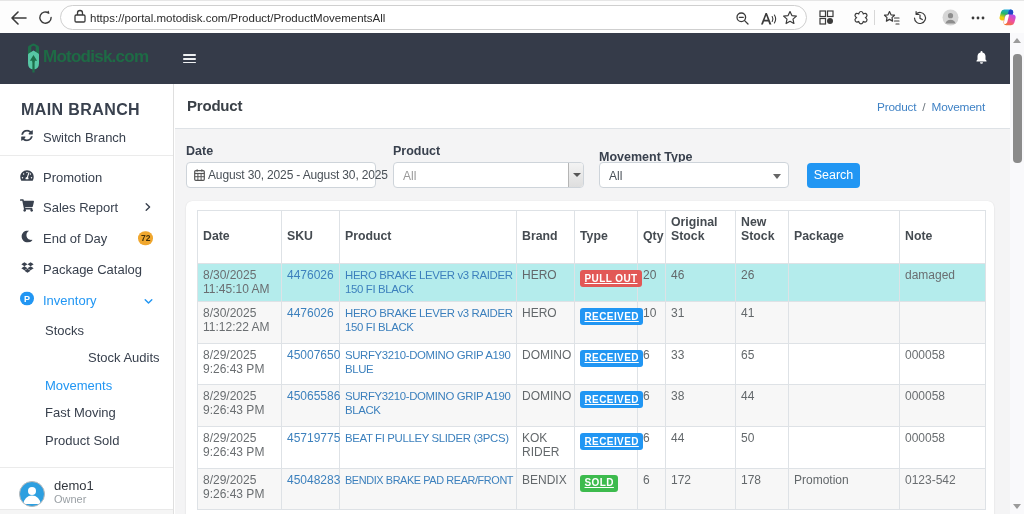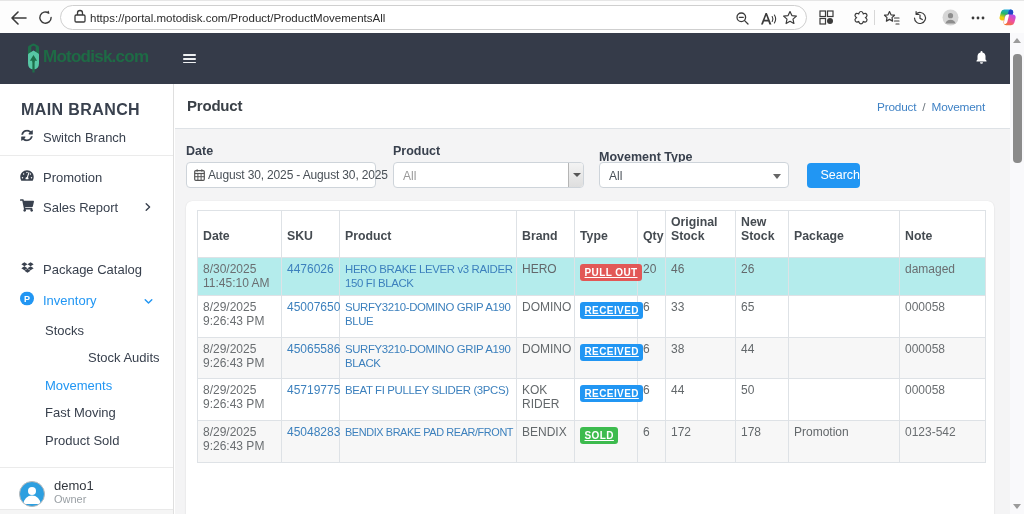--- a/index.html
+++ b/index.html
@@ -48,26 +48,26 @@
 .fbox { position:absolute; top:78px; height:26px; background:#fff; border:1px solid #ced4da; border-radius:4px; font-size:12px; color:#495057; }
 #dateinput { left:11px; width:190px; }
 #dateinput .in { position:absolute; left:7px; top:5px; display:flex; align-items:center; white-space:nowrap; font-size:12px; letter-spacing:-0.15px; }
 #prodsel { left:218px; width:191px; }
 #prodsel .ph { position:absolute; left:9px; top:6px; color:#999; }
 #prodsel .btn { position:absolute; right:0; top:0; width:15px; height:24px; background:linear-gradient(#f3f3f3,#dedede); border-left:1px solid #b5b5b5; border-radius:0 3px 3px 0; }
 #prodsel .btn:after { content:""; position:absolute; left:3.5px; top:10px; border-left:4px solid transparent; border-right:4px solid transparent; border-top:4.5px solid #555; }
 #movsel { left:424px; width:190px; }
 #movsel .ph { position:absolute; left:9px; top:6px; color:#495057; }
 #movsel:after { content:""; position:absolute; right:7px; top:11px; border-left:4px solid transparent; border-right:4px solid transparent; border-top:5px solid #666; }
-#searchbtn { position:absolute; left:632px; top:79px; width:53px; height:25px; background:#2196f3; border-radius:4px; color:#fff; font-size:12.5px; text-align:right; line-height:25px; }
+#searchbtn { position:absolute; left:632px; top:79px; width:53px; height:25px; background:#2196f3; border-radius:4px; color:#fff; font-size:12.5px; text-align:center; line-height:25px; }
 
 #card { position:absolute; left:11px; top:117px; width:808px; height:400px; background:#fff; border-radius:6px; box-shadow:0 0 1px rgba(0,0,0,.12), 0 1px 2px rgba(0,0,0,.08); }
 #tbl { position:absolute; left:11px; top:9px; border-collapse:collapse; table-layout:fixed; width:788px; font-size:12px; }
 #tbl th, #tbl td { border:1px solid #dee2e6; padding:4px 5px; }
-#tbl th { vertical-align:bottom; text-align:left; color:#454b51; font-size:12.3px; padding-bottom:14px; height:45px; }
+#tbl th { vertical-align:bottom; text-align:left; color:#454b51; font-size:12.3px; padding-bottom:20px; height:45px; }
 #tbl td { vertical-align:top; line-height:14px; height:41.7px; }
 #tbl td.date { color:#6a6e71; }
 #tbl a { color:#3c80bd; text-decoration:none; }
 #tbl td.prod { padding-right:2px; }
 #tbl td.prod a { font-size:11.4px; letter-spacing:-0.35px; }
 #tbl td.num { color:#63686b; }
 #tbl td.note { color:#6a6e71; }
 #tbl tr.hl td { background:#b4ecec; height:38px; }
 #tbl tr.alt td { background:#f7f7f7; }
 .badge { display:inline-block; white-space:nowrap; color:#fff; font-size:10px; font-weight:bold; letter-spacing:0.4px; border-radius:3px; padding:3.5px 4.5px; line-height:1; margin-top:2px;text-decoration:underline; }
@@ -223,20 +223,27 @@
     <span class="tx">Promotion</span>
   </div>
   <div class="sb-item" style="top:108px;">
     <span class="ic"><svg width="14" height="13" viewBox="0 0 576 512">
           <path fill="#39414e" d="M528.12 301.319l47.273-208C578.806 78.301 567.391 64 551.99 64H159.208l-9.166-44.81C147.758 8.021 137.93 0 126.529 0H24C10.745 0 0 10.745 0 24v16c0 13.255 10.745 24 24 24h69.883l70.248 343.435C147.325 417.1 136 435.222 136 456c0 30.928 25.072 56 56 56s56-25.072 56-56c0-15.674-6.447-29.835-16.824-40h209.647C430.447 426.165 424 440.326 424 456c0 30.928 25.072 56 56 56s56-25.072 56-56c0-22.172-12.888-41.332-31.579-50.405l5.517-24.276c3.413-15.018-8.002-29.319-23.403-29.319H218.117l-6.545-32h293.145c11.206 0 20.92-7.754 23.403-18.681z"></path>
         </svg></span>
     <span class="tx">Sales Report</span>
     <span style="position:absolute;left:145px;top:50%;transform:translateY(-50%);"><svg width="6" height="9" viewBox="0 0 6 9">
           <path d="M1.2 1.2 L4.6 4.5 L1.2 7.8" fill="none" stroke="#39414e" stroke-width="1.4" stroke-linecap="round" stroke-linejoin="round"></path>
         </svg></span>
+  </div>
+  <div class="sb-item" style="top:139px;">
+    <span class="ic"><svg width="12" height="12" viewBox="0 0 512 512">
+          <path fill="#39414e" d="M283.211 512c78.962 0 151.079-35.925 198.857-94.792 7.068-8.708-.639-21.43-11.562-19.35-124.203 23.654-238.262-71.576-238.262-196.954 0-72.222 38.662-138.635 101.498-174.394 9.686-5.512 7.25-20.197-3.756-22.23A258.156 258.156 0 0 0 283.211 0c-141.309 0-256 114.511-256 256 0 141.309 114.511 256 256 256z"></path>
+        </svg></span>
+    <span class="tx">End of Day</span>
+    <span class="badge72">72</span>
   </div>
   <div class="sb-item" style="top:170px;">
     <span class="ic"><svg width="13" height="12" viewBox="0 0 528 512">
           <path fill="#39414e" d="M264.4 116.3l-132 84.3 132 84.3-132 84.3L0 284.1l132.3-84.3L0 116.3 132.3 32l132.1 84.3zM131.6 395.7l132-84.3 132 84.3-132 84.3-132-84.3zm132.8-111.6l132-84.3-132-83.6L395.7 32 528 116.3l-132.3 84.3L528 284.8l-132.3 84.3-131.3-85z"></path>
         </svg></span>
     <span class="tx">Package Catalog</span>
   </div>
   <div class="sb-item" style="top:201px;color:#2196f3;">
     <span class="ic"><svg width="14" height="14" viewBox="0 0 14 14">
           <circle cx="7" cy="7" r="7" fill="#2196f3"></circle>
@@ -328,20 +335,32 @@
         <td><a>4476026</a></td>
         <td class="prod"><a>HERO BRAKE LEVER v3 RAIDER 150 FI BLACK</a></td>
         <td class="num">HERO</td>
         <td><span class="badge bg-red">PULL OUT</span></td>
         <td class="num">20</td>
         <td class="num">46</td>
         <td class="num">26</td>
         <td></td>
         <td class="note">damaged</td>
       </tr>
+      <tr class="alt">
+        <td class="date">8/30/2025 11:12:22 AM</td>
+        <td><a>4476026</a></td>
+        <td class="prod"><a>HERO BRAKE LEVER v3 RAIDER 150 FI BLACK</a></td>
+        <td class="num">HERO</td>
+        <td><span class="badge bg-blue">RECEIVED</span></td>
+        <td class="num">10</td>
+        <td class="num">31</td>
+        <td class="num">41</td>
+        <td></td>
+        <td class="note"></td>
+      </tr>
       <tr>
         <td class="date">8/29/2025 9:26:43 PM</td>
         <td><a>45007650</a></td>
         <td class="prod"><a>SURFY3210-DOMINO GRIP A190 BLUE</a></td>
         <td class="num">DOMINO</td>
         <td><span class="badge bg-blue">RECEIVED</span></td>
         <td class="num">6</td>
         <td class="num">33</td>
         <td class="num">65</td>
         <td></td>

